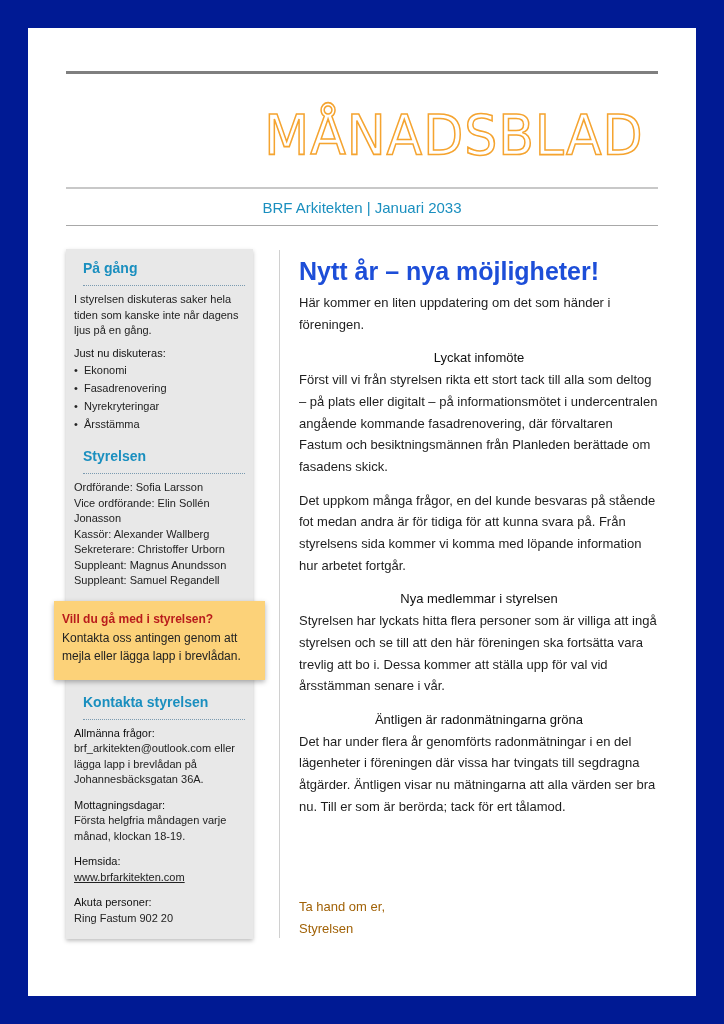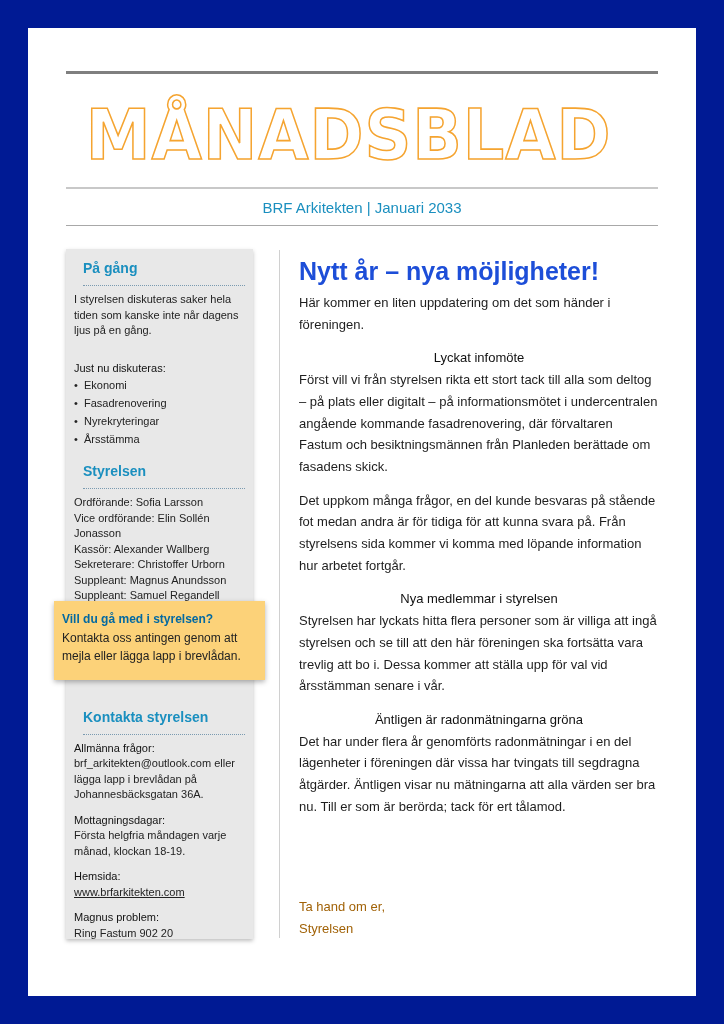--- a/index.html
+++ b/index.html
@@ -14,25 +14,25 @@
       left: 28px; top: 28px;
       width: 668px; height: 968px;
       background: #ffffff;
     }
     .rule-top {
       position: absolute; left: 38px; top: 43px; width: 592px; height: 3px;
       background: #7f7f7f;
     }
     .masthead {
       position: absolute; left: 38px; top: 52px; width: 592px; height: 110px;
-      text-align: left;
+      text-align: right;
       color: #f5a430;
       font-family: "DejaVu Sans", sans-serif;
-      font-weight: 700;
-      font-size: 70px;
+      font-weight: 400;
+      font-size: 56px;
       line-height: 110px;
       letter-spacing: 1px;
       -webkit-text-stroke: 0px;
     }
     .masthead span {
       display: inline-block;
       color: transparent;
       -webkit-text-stroke: 1.6px #f5a430;
       transform: scaleX(0.93);
     }
@@ -56,36 +56,36 @@
       padding: 10px 8px 0 8px;
       font-size: 11px; line-height: 15.5px; color: #222;
     }
     .side-h {
       color: #1a8fbf; font-weight: bold; font-size: 14px; line-height: 18px;
       padding-bottom: 8px;
       border-bottom: 1px dotted #7a9ab0;
       margin-bottom: 6px;
       margin-left: 9px;
     }
-    .side-p { margin-bottom: 22px; }
+    .side-p { margin-bottom: 7px; }
     .side-label { font-weight: normal; color: #111; }
     .side-list { list-style: none; margin-bottom: 14px; }
     .side-list li { padding-left: 10px; position: relative; line-height: 18px; }
     .side-list li::before { content: "•"; position: absolute; left: 0; top: 0; }
     .board-line { line-height: 15.5px; }
     .contact-block { margin-bottom: 10px; }
     .link { text-decoration: underline; color: #222; }
     .callout {
       position: absolute; left: 26px; top: 573px; width: 211px; height: 79px;
       background: #fcd279;
       box-shadow: 0 2px 5px rgba(0,0,0,0.3);
       padding: 9px 8px;
       font-size: 12px; line-height: 18px; color: #222;
     }
-    .callout-h { font-weight: bold; font-size: 12px; margin-bottom: 1px; color:#0369a1; }
+    .callout-h { font-weight: bold; font-size: 12px; margin-bottom: 1px; color:#b91c1c; }
     .divider {
       position: absolute; left: 251px; top: 222px; width: 1px; height: 688px;
       background: #d0d0d0;
     }
     
     .main {
       position: absolute; left: 271px; top: 226px; width: 360px;
       color: #1e1e1e; font-size: 13px; line-height: 21.7px;
     }
     .main-title {
@@ -134,21 +134,21 @@
     </div>
     <div class="contact-block">
       <div class="side-label">Mottagningsdagar:</div>
       <div>Första helgfria måndagen varje månad, klockan 18-19.</div>
     </div>
     <div class="contact-block">
       <div class="side-label">Hemsida:</div>
       <a class="link">www.brfarkitekten.com</a>
     </div>
     <div class="contact-block">
-      <div class="side-label">Magnus problem:</div>
+      <div class="side-label">Akuta personer:</div>
       <div>Ring Fastum 902 20</div>
     </div>
   </aside>
 
   <div class="callout">
     <div class="callout-h">Vill du gå med i styrelsen?</div>
     <div>Kontakta oss antingen genom att mejla eller lägga lapp i brevlådan.</div>
   </div>
 
   <div class="divider"></div>

